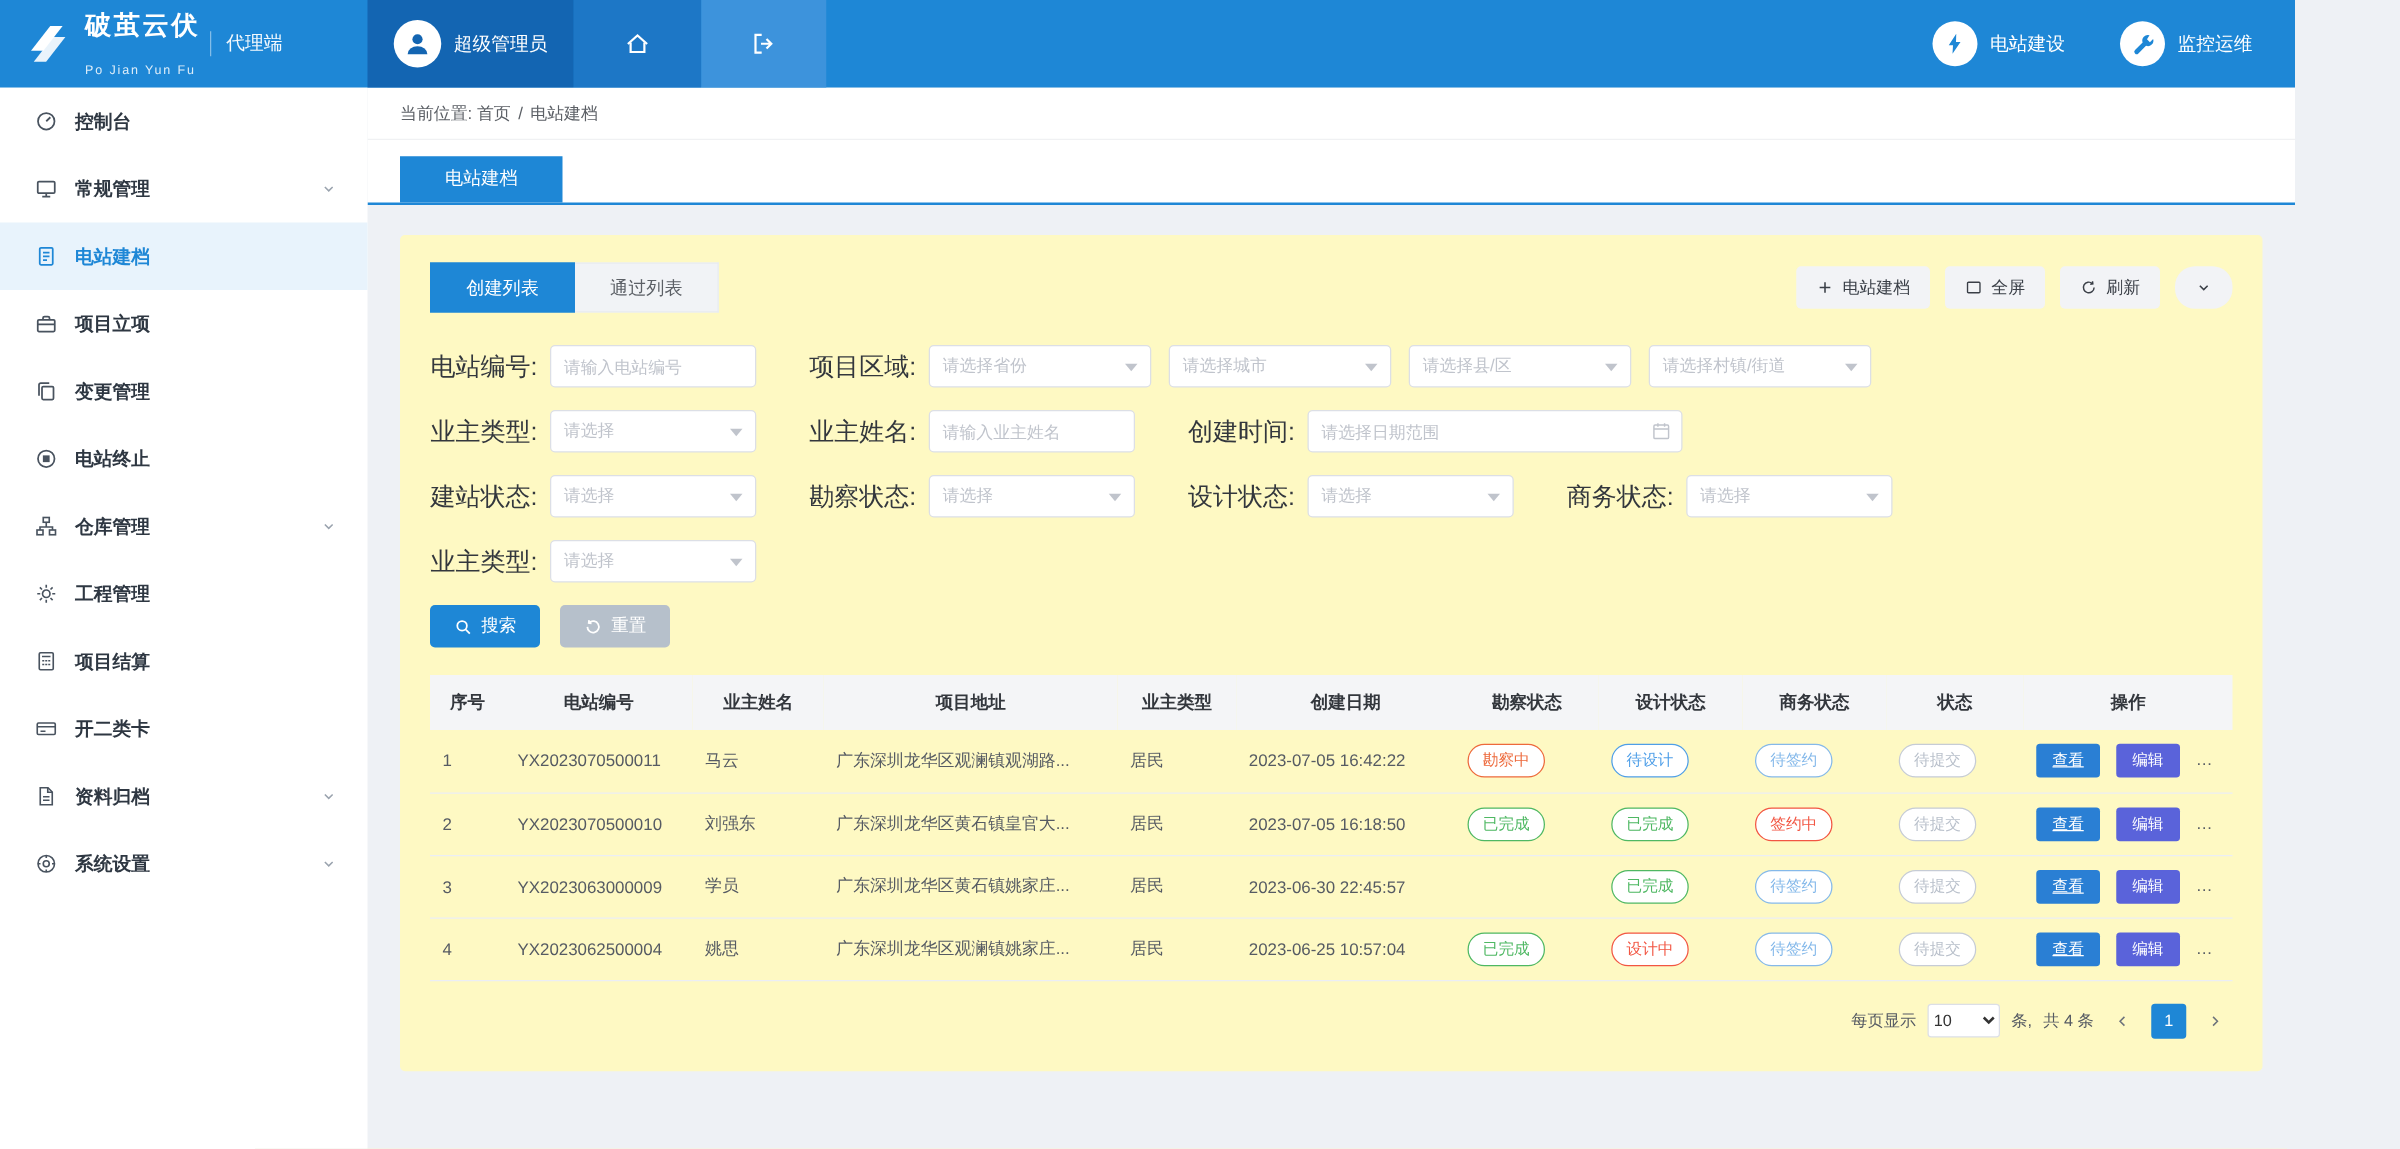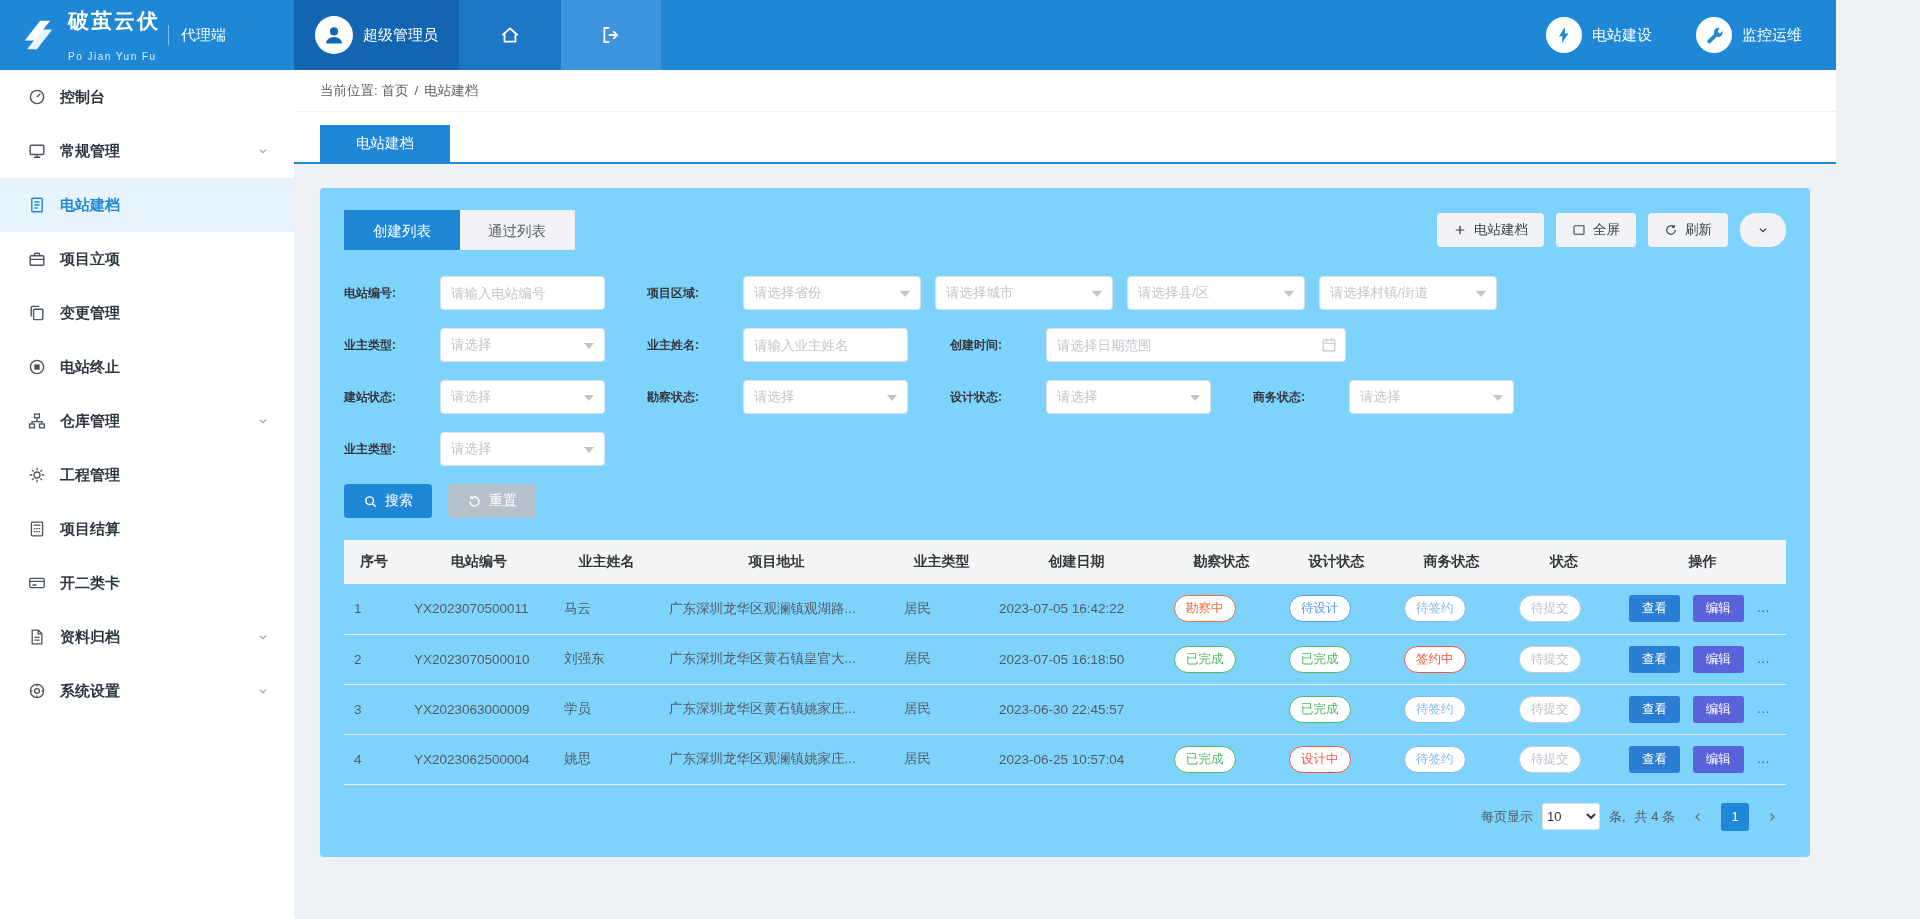--- a/index.html
+++ b/index.html
@@ -48,41 +48,41 @@
   .main { position:absolute; top:70px; left:294px; right:0; bottom:0; overflow:hidden; }
   .breadcrumb-bar { height:42px; background:#fff; display:flex; align-items:center;
     padding:0 26px; font-size:13.5px; color:#5c6066; border-bottom:1px solid #f0f1f3; }
   .breadcrumb-bar a { color:#5c6066; text-decoration:none; cursor:pointer; }
   .crumb-sep { margin:0 6px; }
   .tab-bar { background:#fff; padding:13px 26px 0; border-bottom:2px solid #1e87d6; }
   .page-tab { display:inline-block; background:#1e87d6; color:#fff; font-size:14.5px;
     height:37px; line-height:37px; padding:0 36px; cursor:pointer; }
 
   .content { padding:24px 26px; }
-  .card { background:#7dd3fc; border-radius:4px; padding:22px 24px 26px; min-height:636px; }
+  .card { background:#fef9c3; border-radius:4px; padding:22px 24px 26px; min-height:636px; }
 
   
   .card-head { display:flex; align-items:center; }
   .ctab { height:40px; line-height:40px; padding:0 28px; font-size:14.5px; cursor:pointer;
     background:#f1f3f6; color:#5c6066; border:1px solid #e8ebf0; border-left:none; }
   .ctab:first-child { border-left:1px solid #e8ebf0; }
   .ctab.active { background:#1e87d6; color:#fff; border-color:#1e87d6; }
   .toolbar { margin-left:auto; display:flex; align-items:center; gap:12px; }
   .tbtn { display:flex; align-items:center; gap:7px; height:34px; padding:0 16px;
     background:#f2f3f6; border:none; border-radius:4px; color:#3a3f47; font-size:13.5px;
     cursor:pointer; font-family:inherit; }
   .tbtn svg { width:14px; height:14px; color:#3a3f47; }
   .tbtn.chev-only { width:46px; justify-content:center; border-radius:16px; padding:0; }
 
   
   .filters { margin-top:26px; }
   .filter-row { display:flex; align-items:center; margin-bottom:18px; }
   .fgroup { display:flex; align-items:center; margin-right:42px; }
-  .flabel { min-width:86px; text-align:left; margin-right:10px; font-size:12px;
-    font-weight:700; color:#33373d; white-space:nowrap; }
+  .flabel { min-width:86px; text-align:right; margin-right:10px; font-size:20px;
+    font-weight:400; color:#33373d; white-space:nowrap; }
   .tinput { width:165px; height:34px; border:1px solid #dcdfe6; border-radius:4px;
     padding:0 10px; font-size:13.5px; color:#333; outline:none; font-family:inherit; background:#fff; }
   .tinput::placeholder { color:#c0c4cc; }
   .sel { width:165px; height:34px; border:1px solid #dcdfe6; border-radius:4px; background:#fff;
     display:flex; align-items:center; justify-content:space-between; padding:0 10px; cursor:pointer; }
   .sel .ph { color:#c0c4cc; font-size:13.5px; white-space:nowrap; overflow:hidden; }
   .caret { width:0; height:0; border:5px solid transparent; border-top:6px solid #c0c4cc;
     margin-top:6px; flex:none; margin-left:6px; }
   .region-group .sel { width:178px; margin-right:14px; }
   .region-group .sel:last-child { margin-right:0; }
@@ -97,31 +97,31 @@
   .btn svg { width:15px; height:15px; }
   .btn-search { background:#1e87d6; }
   .btn-reset { background:#b6c0cb; margin-left:16px; }
 
   
   table { width:100%; border-collapse:collapse; table-layout:fixed; margin-top:22px; }
   thead th { background:#f4f5f7; height:44px; text-align:center; padding:0 10px;
     font-size:14px; font-weight:600; color:#33373d; white-space:nowrap; }
   tbody td { height:50px; border-bottom:1px solid #ebeef5; padding:0 10px;
     font-size:13.5px; color:#565b63; white-space:nowrap; overflow:hidden; text-overflow:ellipsis; }
-  .badge { display:inline-block; min-width:62px; text-align:left; padding:4px 11px;
+  .badge { display:inline-block; min-width:62px; text-align:center; padding:4px 11px;
     border-radius:14px; font-size:12.5px; border:1px solid; background:#fff; }
   .badge.orange { color:#ed6a3c; border-color:#ed6a3c; }
   .badge.red { color:#f25643; border-color:#f25643; }
   .badge.blue { color:#4f9fe8; border-color:#4f9fe8; }
   .badge.lightblue { color:#85b9ea; border-color:#85b9ea; }
   .badge.gray { color:#b9c0cb; border-color:#c6ccd6; }
   .badge.green { color:#4fb863; border-color:#4fb863; }
   .abtn { height:27px; padding:0 13px; border:none; border-radius:3px; color:#fff;
     font-size:12.5px; cursor:pointer; margin-right:9px; font-family:inherit; }
-  .abtn.view { background:#2a7fd4; }
+  .abtn.view { background:#2a7fd4;text-decoration:underline; }
   .abtn.edit, .abtn.void { background:#5a63da; }
 
   
   .pagination { display:flex; align-items:center; justify-content:flex-end;
     margin-top:18px; font-size:13px; color:#565b63; gap:9px; }
   .pp-select { height:27px; width:58px; border:1px solid #dcdfe6; border-radius:3px;
     font-size:13px; color:#333; font-family:inherit; background:#fff; }
   .pg-arrow { width:28px; height:28px; background:transparent; border:none; color:#6d737b;
     display:flex; align-items:center; justify-content:center; cursor:pointer; }
   .pg-arrow svg { width:14px; height:14px; }

